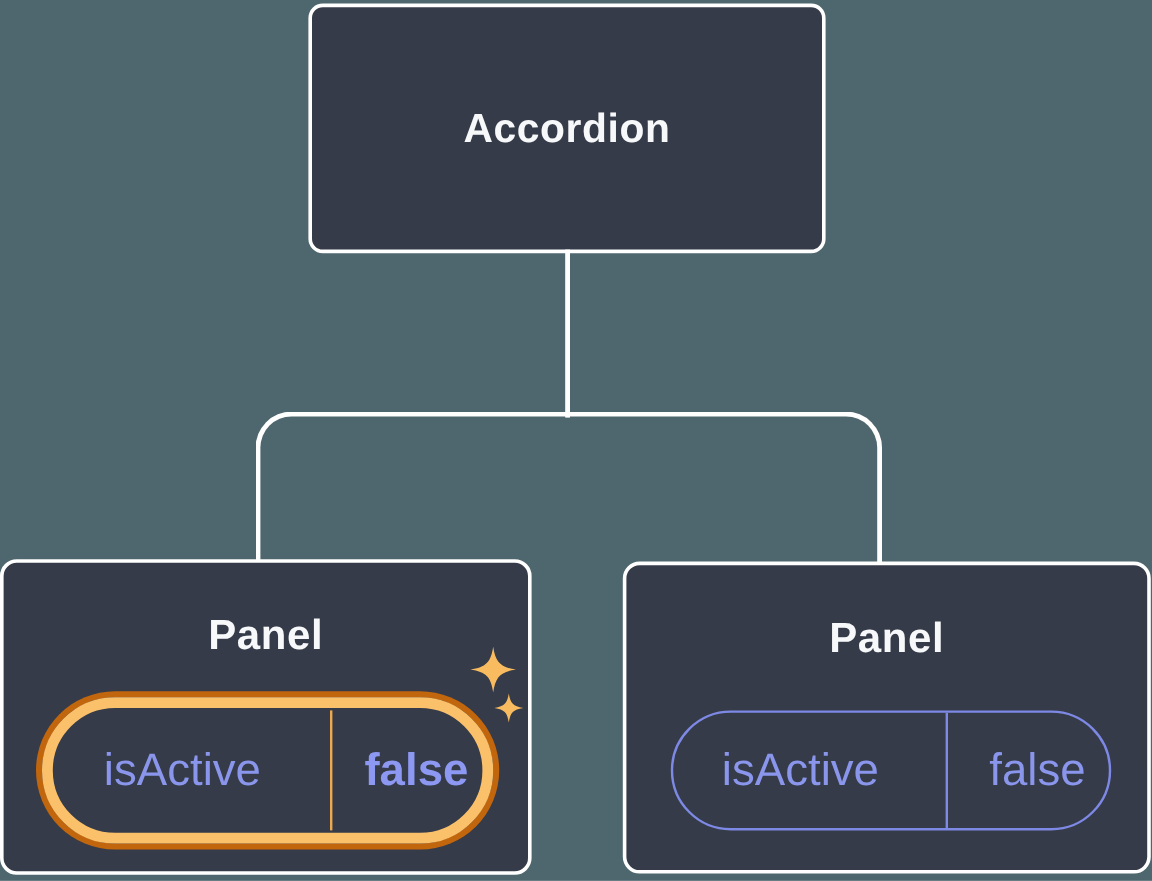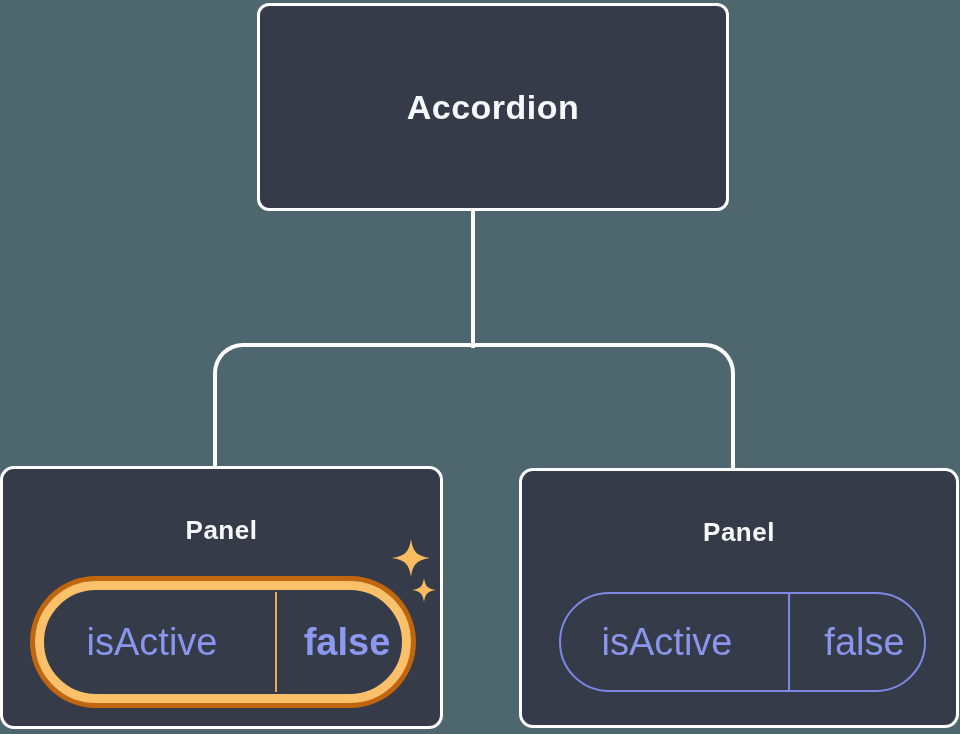--- a/index.html
+++ b/index.html
@@ -10,21 +10,21 @@
     overflow:hidden;
     font-family:"Liberation Sans", sans-serif;
   }
   .node{
     position:absolute;
     background:#353b48;
     border:3px solid #ffffff;
     box-sizing:border-box;
   }
   .node-root{
-    left:257px;top:3px;width:472px;height:208px;
+    left:257px;top:3px;width:431px;height:208px;
     border-radius:12px;
     display:flex;align-items:center;justify-content:center;
   }
   .node-root .node-label{
     color:#f7f8fa;font-size:34px;font-weight:600;letter-spacing:0.5px;
   }
   .stem{
     position:absolute;left:471px;top:208px;width:4px;height:140px;
     background:#ffffff;
   }
@@ -37,21 +37,21 @@
     box-sizing:border-box;
   }
   .panel{
     border-radius:14px;
   }
   .panel-left{ left:0px; top:466px; width:443px; height:263px; }
   .panel-right{ left:519px; top:468px; width:440px; height:260px; }
   .panel-title{
     position:absolute;top:40px;left:0;width:100%;
     text-align:center;color:#f7f8fa;
-    font-size:26px;font-weight:600;line-height:42px;letter-spacing:0.5px;
+    font-size:35px;font-weight:600;line-height:42px;letter-spacing:0.5px;
   }
   .pill{
     position:absolute;
     border-radius:999px;
     box-sizing:border-box;
     display:flex;align-items:stretch;gap:15px;
   }
   .pill .cell{
     display:flex;align-items:center;justify-content:center;
     color:#8a95ec;font-size:38px;

